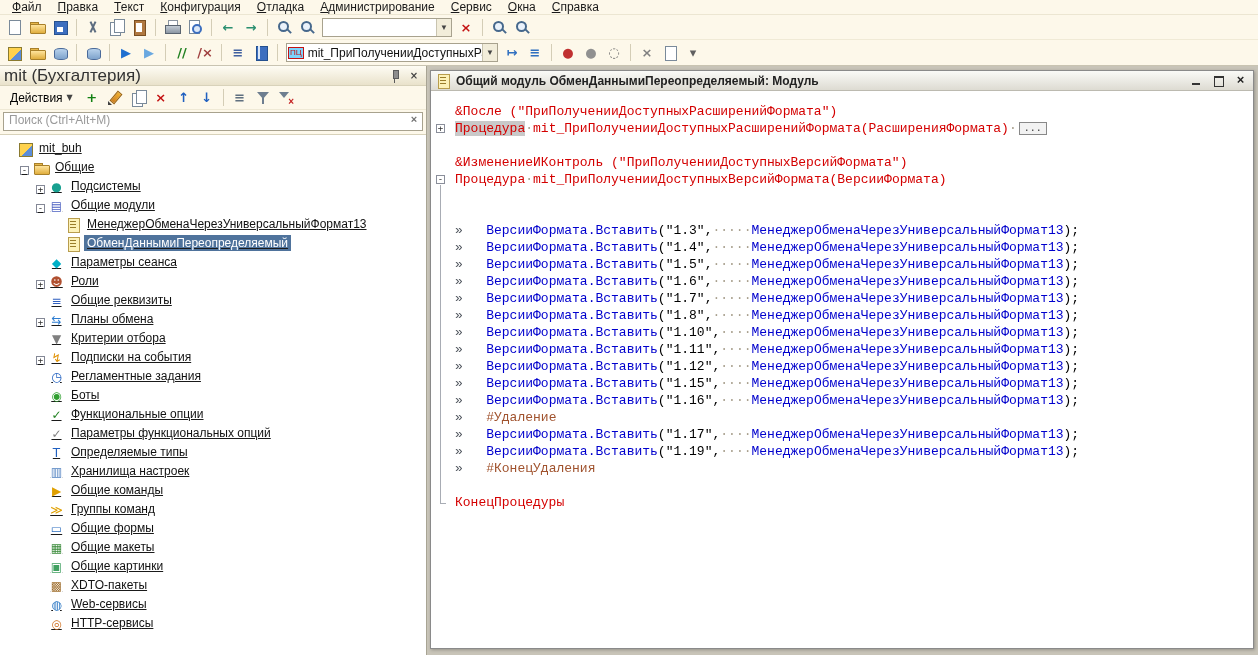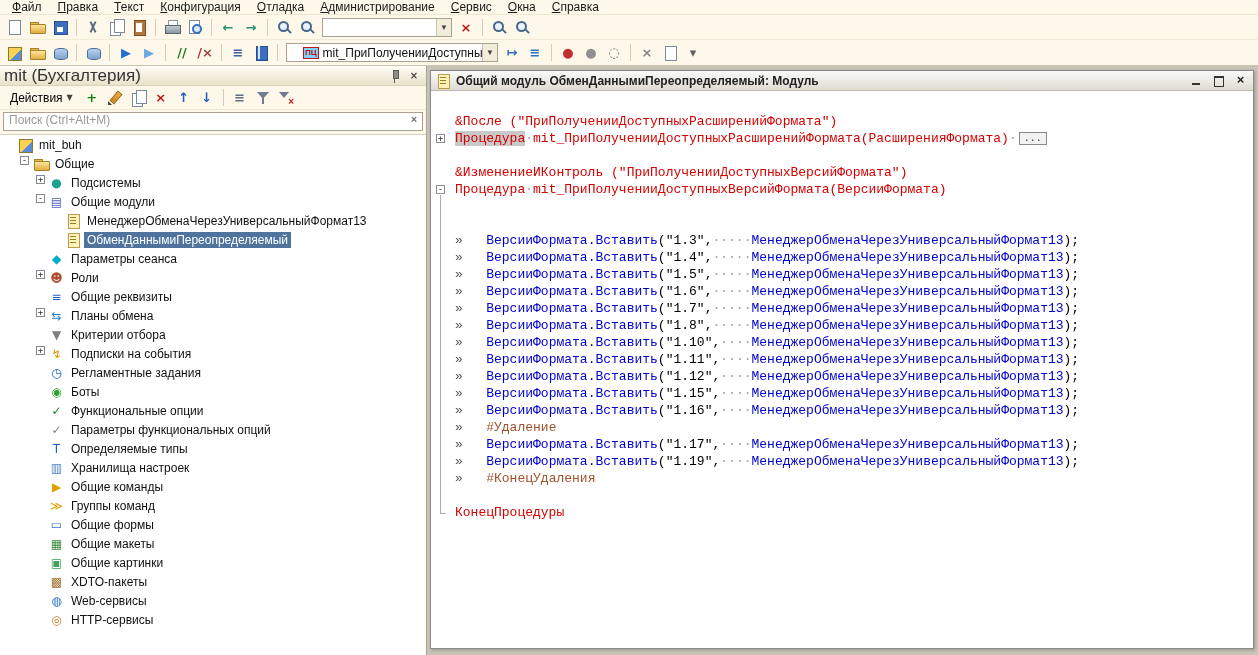--- a/index.html
+++ b/index.html
@@ -24,21 +24,21 @@
   .tbtn { width:22px; height:21px; border:1px solid transparent; background:transparent; display:inline-flex;
           align-items:center; justify-content:center; border-radius:2px; padding:0; }
   .tsep { width:1px; height:17px; background:#d4cdb6; margin:0 4px; flex:none; }
   .gi { font-size:13px; line-height:13px; font-weight:bold; font-family:"DejaVu Sans",sans-serif; }
   .gi.small { font-size:10px; }
 
   .combo { height:19px; background:#fff; border:1px solid #a8a28e; display:flex; align-items:center; margin:0 2px; }
   .combo .val { flex:1; padding:0 4px; font-size:12px; white-space:nowrap; overflow:hidden; text-overflow:clip; color:#111; }
   .combo .drop { width:15px; height:100%; border-left:1px solid #c9c4b0; display:flex; align-items:center; justify-content:center;
                  font-size:8px; color:#444; background:#f2edda; }
-  .badge-pc { flex:none; margin-left:16px; font-size:8px; font-weight:bold; color:#c41212; border:1px solid #c41212;
+  .badge-pc { flex:none; margin-left:1px; font-size:8px; font-weight:normal; color:#c41212; border:1px solid #c41212;
               padding:0 1px; line-height:10px; background:#7dd3fc; }
 
   
   .cssic { width:16px; height:16px; position:relative; display:inline-block; flex:none; }
   .cssic-page::before { content:""; position:absolute; left:3px; top:1px; width:10px; height:13px; background:#fff; border:1px solid #7a8a9a; }
   .cssic-copy::before { content:""; position:absolute; left:2px; top:3px; width:9px; height:12px; background:#fff; border:1px solid #7a8a9a; }
   .cssic-copy::after  { content:""; position:absolute; left:6px; top:0;  width:9px; height:12px; background:#fff; border:1px solid #7a8a9a; }
   .cssic-folder::before { content:""; position:absolute; left:1px; top:3px; width:7px; height:3px; background:#e8b84a; border:1px solid #a8802a; border-bottom:none; }
   .cssic-folder::after  { content:""; position:absolute; left:1px; top:5px; width:14px; height:8px; background:linear-gradient(#ffe49c,#e0ae3e); border:1px solid #a8802a; border-radius:1px; }
   .cssic-save::before { content:""; position:absolute; left:2px; top:2px; width:12px; height:12px; background:#3c6ebf; border:1px solid #27518f; }
@@ -79,21 +79,21 @@
   .panel-header .t { flex:1; font-size:17px; color:#333; }
   .phbtn { width:16px; height:15px; border:none; background:transparent; display:flex; align-items:center; justify-content:center; border-radius:2px; }
   .panel-toolbar { height:24px; flex:none; display:flex; align-items:center; padding:0 3px; gap:1px; border-bottom:1px solid #efe9d5; }
   .actions-btn { height:20px; display:inline-flex; align-items:center; gap:4px; padding:0 6px; border:1px solid transparent; border-radius:2px; background:transparent; font-size:12px; }
   .search-row { flex:none; padding:2px 3px 3px 3px; }
   .search-box { height:19px; background:#fff; border:1px solid #a8a28e; display:flex; align-items:flex-start; }
   .search-box .ph { flex:1; padding:0 5px; color:#9a9a9a; font-size:12px; white-space:nowrap; overflow:hidden; }
   .search-box .clr { width:16px; text-align:center; color:#707070; font-weight:bold; font-size:11px; }
 
   .tree { flex:1; background:#ffffff; border-top:1px solid #d8d2ba; overflow:hidden; padding-top:2px; }
-  .trow { height:19px; display:flex; align-items:flex-start; white-space:nowrap; padding-left:4px; }
+  .trow { height:19px; display:flex; align-items:flex-end; white-space:nowrap; padding-left:4px;text-decoration:underline; }
   .tindent { width:16px; flex:none; height:100%; }
   .expbox { width:9px; height:9px; flex:none; border:1px solid #848896; background:#fff; color:#333; font-size:9px; line-height:7px;
             text-align:center; margin-right:4px; font-family:"DejaVu Sans Mono",monospace; }
   .expspace { width:13px; flex:none; }
   .ticon { width:15px; height:15px; flex:none; margin-right:4px; display:inline-flex; align-items:center; justify-content:center;
            font-size:12px; font-family:"DejaVu Sans",sans-serif; }
   .tlabel { font-size:12px; padding:1px 3px; color:#111; }
   .trow.sel .tlabel { background:var(--sel-bg,#4f739c); color:#fff; }
 
   
@@ -102,21 +102,21 @@
                    box-shadow:1px 1px 3px rgba(0,0,0,.25); display:flex; flex-direction:column; }
   .ed-titlebar { height:20px; flex:none; background:linear-gradient(#fafaf7,#dddbd2); border-bottom:1px solid #bcbab0;
                  display:flex; align-items:center; gap:5px; padding:0 4px; }
   .ed-titlebar .t { flex:1; font-size:12px; font-weight:bold; color:#222; white-space:nowrap; overflow:hidden; }
   .wbtn { width:17px; height:15px; border:none; background:transparent; position:relative; border-radius:2px; }
   .wbtn.min::before { content:""; position:absolute; left:4px; bottom:3px; width:8px; height:2px; background:#333; }
   .wbtn.max::before { content:""; position:absolute; left:4px; top:3px; width:8px; height:8px; border:1px solid #333; border-top-width:2px; }
   .wbtn.cls::before { content:"×"; position:absolute; left:0; right:0; top:-1px; text-align:center; font-size:13px; font-weight:bold; color:#222; }
 
   .code { flex:1; overflow:hidden; background:#fff; font-family:"Liberation Mono","DejaVu Sans Mono",monospace;
-          font-size:13px; line-height:17px; padding-top:22px; }
+          font-size:13px; line-height:17px; padding-top:12px; }
   .cline { height:17px; display:flex; white-space:pre; }
   .gut { width:24px; flex:none; position:relative; }
   .gbox { position:absolute; left:5px; top:4px; width:9px; height:9px; border:1px solid #8a8e9a; background:#fff; color:#333;
           font-size:9px; line-height:7px; text-align:center; font-family:"DejaVu Sans Mono",monospace; }
   .gut.gline::before { content:""; position:absolute; left:9px; top:0; bottom:0; border-left:1px solid #a8acb4; }
   .gut.glstart::before { content:""; position:absolute; left:9px; top:14px; bottom:0; border-left:1px solid #a8acb4; }
   .gut.gend::before { content:""; position:absolute; left:9px; top:0; height:9px; border-left:1px solid #a8acb4; }
   .gut.gend::after  { content:""; position:absolute; left:9px; top:9px; width:6px; border-top:1px solid #a8acb4; }
   .ctext { white-space:pre; }
   .tk-r  { color:var(--c-kw,#d40000); }

